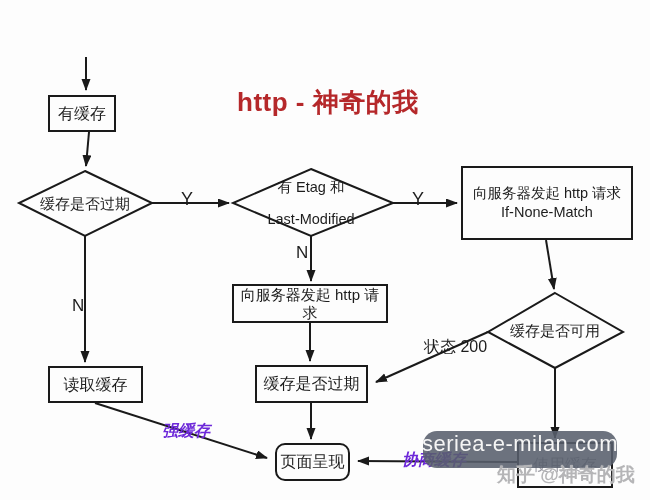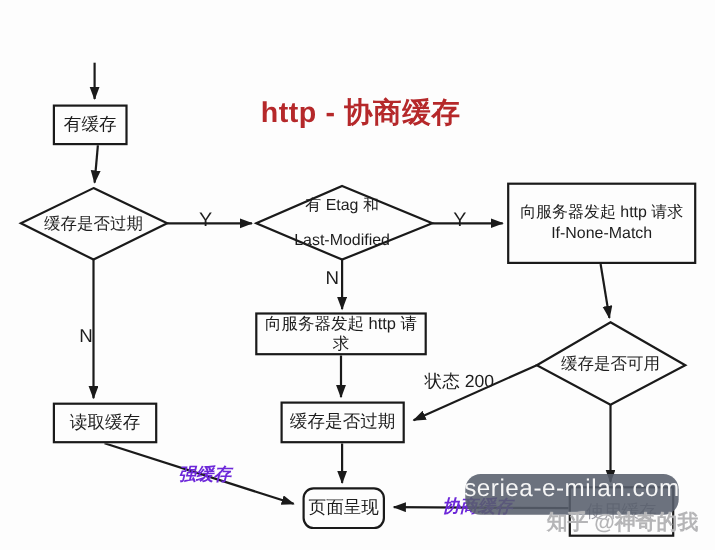--- a/index.html
+++ b/index.html
@@ -86,21 +86,21 @@
     <line x1="85" y1="236" x2="85" y2="362" stroke="#1a1a1a" stroke-width="2" marker-end="url(#arrow)"></line>
     <line x1="310" y1="323" x2="310" y2="361" stroke="#1a1a1a" stroke-width="2" marker-end="url(#arrow)"></line>
     <line x1="311" y1="403" x2="311" y2="439" stroke="#1a1a1a" stroke-width="2" marker-end="url(#arrow)"></line>
     <line x1="546" y1="240" x2="554" y2="289" stroke="#1a1a1a" stroke-width="2" marker-end="url(#arrow)"></line>
     <line x1="488" y1="332" x2="376" y2="382" stroke="#1a1a1a" stroke-width="2" marker-end="url(#arrow)"></line>
     <line x1="555" y1="368" x2="555" y2="438" stroke="#1a1a1a" stroke-width="2" marker-end="url(#arrow)"></line>
     <line x1="95" y1="403" x2="267" y2="458" stroke="#1a1a1a" stroke-width="2" marker-end="url(#arrow)"></line>
     <line x1="517" y1="462" x2="358" y2="461" stroke="#1a1a1a" stroke-width="2" marker-end="url(#arrow)"></line>
   </svg>
 
-  <div class="title">http - 协商缓存</div>
+  <div class="title">http - 神奇的我</div>
 
 
   <div class="node" style="left:48px;top:95px;width:68px;height:37px;">有缓存</div>
 
   <div class="node small-text multi" style="left:461px;top:166px;width:172px;height:74px;">
     <span>向服务器发起 http 请求</span>
     <span>If-None-Match</span>
   </div>
 
   <div class="node" style="left:232px;top:284px;width:156px;height:39px;font-size:15px;">向服务器发起 http 请求</div>
@@ -119,21 +119,21 @@
     <span>有 Etag 和</span>
     <span>Last-Modified</span>
   </div>
 
   <div class="diamond-label" style="left:495px;top:320px;width:120px;height:20px;">缓存是否可用</div>
 
   <div class="edge-label" style="left:181px;top:189px;font-size:18px;">Y</div>
   <div class="edge-label" style="left:412px;top:189px;font-size:18px;">Y</div>
   <div class="edge-label" style="left:296px;top:243px;font-size:17px;">N</div>
   <div class="edge-label" style="left:72px;top:296px;font-size:17px;">N</div>
-  <div class="edge-label" style="left:386px;top:337px;">状态 200</div>
+  <div class="edge-label" style="left:424px;top:337px;">状态 200</div>
   <div class="edge-label red" style="left:162px;top:421px;">强缓存</div>
   <div class="edge-label red" style="left:402px;top:450px;">协商缓存</div>
 
   <div class="wm-plate">
     <span class="wm-site">seriea-e-milan.com</span>
   </div>
   <div class="wm-zhihu">知乎 @神奇的我</div>
 
 </div>
 

